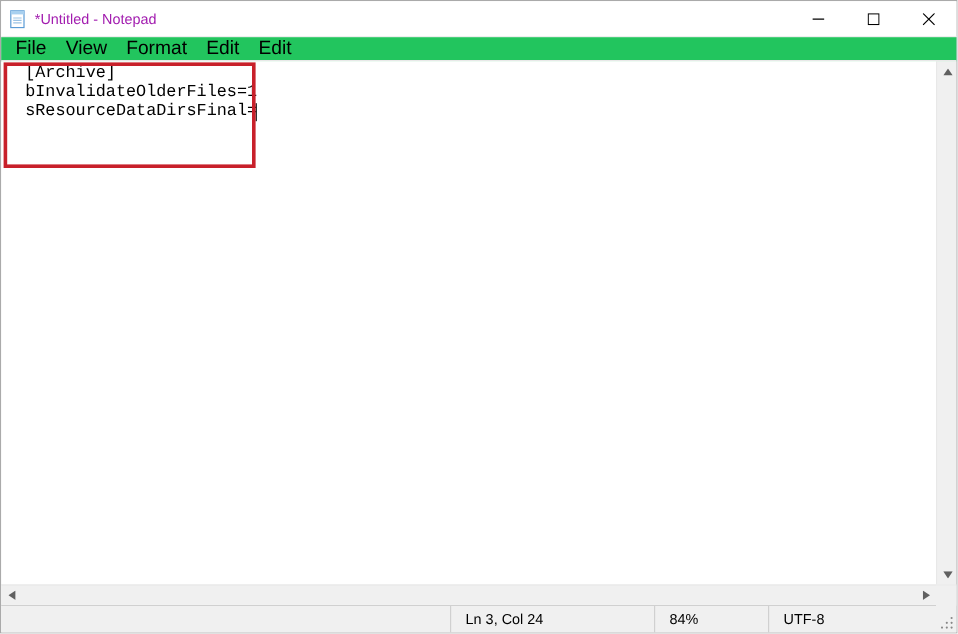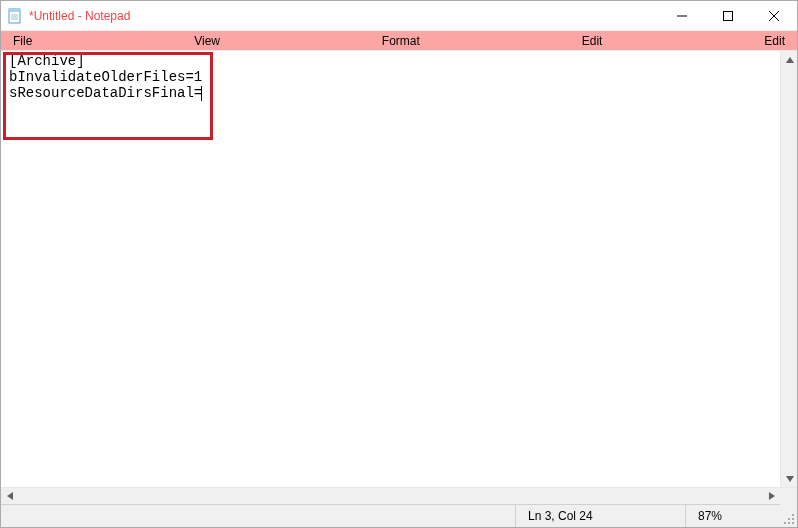--- a/index.html
+++ b/index.html
@@ -29,60 +29,59 @@
     }
     .titlebar .app-icon {
       width: 16px;
       height: 16px;
       margin-right: 6px;
       flex-shrink: 0;
     }
     .titlebar .title {
       flex: 1;
       font-size: 12px;
-      color: #ef4444;
+      color: #a21caf;
     }
     .win-controls {
       display: flex;
       height: 100%;
     }
     .win-btn {
       width: 46px;
       height: 100%;
       display: flex;
       align-items: center;
       justify-content: center;
       color: #000;
     }
     .menubar {
       height: 20px;
-      background: #fca5a5;
+      background: #22c55e;
       display: flex;
       align-items: center;
       padding: 0 4px;
       border-bottom: 1px solid #e8e8e8;
-      font-size: 12px;
-      justify-content: space-between;
+      font-size: 16px;
     }
     .menu-item {
       padding: 2px 8px;
       color: #000;
     }
     .editor-wrap {
       flex: 1;
       position: relative;
       display: flex;
       overflow: hidden;
     }
     .editor {
       flex: 1;
       font-family: Consolas, 'Courier New', monospace;
       font-size: 14px;
       line-height: 1.15;
-      padding: 2px 8px;
+      padding: 2px 20px;
       white-space: pre;
       color: #000;
       background: #fff;
       overflow: hidden;
       position: relative;
     }
     .annot-box {
       position: absolute;
       border: 3px solid #c8202a;
       pointer-events: none;
@@ -244,21 +243,22 @@
       <svg width="6" height="8" viewBox="0 0 6 8">
           <path d="M6 4 L0 0 L0 8 Z" fill="#606060"></path>
         </svg>
     </div>
     <div class="corner"></div>
   </div>
 
   <div class="statusbar">
     <div class="status-spacer"></div>
     <div class="status-cell pos">Ln 3, Col 24</div>
-    <div class="status-cell zoom">87%</div>
+    <div class="status-cell zoom">84%</div>
+    <div class="status-cell enc">UTF-8</div>
     <div class="grip">
       <svg width="12" height="12" viewBox="0 0 12 12">
         <circle cx="10" cy="2" r="0.9" fill="#888"></circle>
         <circle cx="6" cy="6" r="0.9" fill="#888"></circle>
           <circle cx="10" cy="6" r="0.9" fill="#888"></circle>
         <circle cx="2" cy="10" r="0.9" fill="#888"></circle>
           <circle cx="6" cy="10" r="0.9" fill="#888"></circle>
           <circle cx="10" cy="10" r="0.9" fill="#888"></circle>
       </svg>
     </div>

